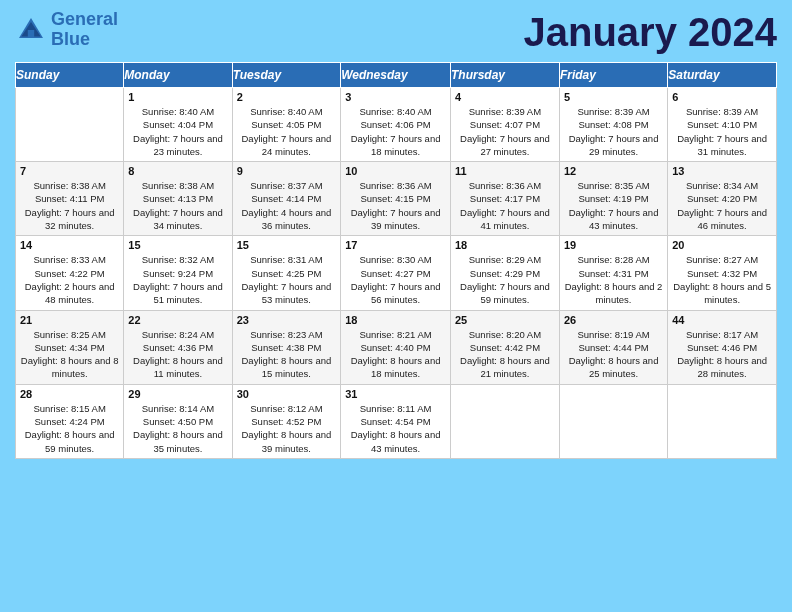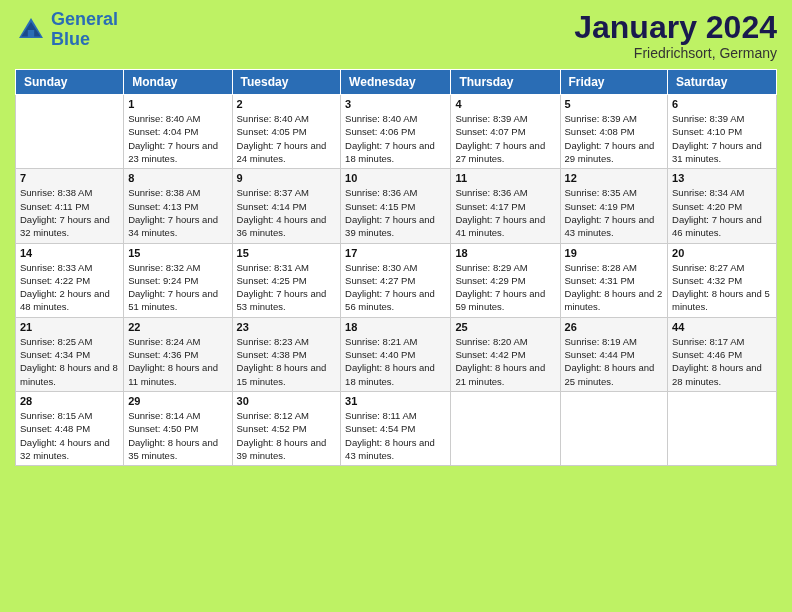--- a/index.html
+++ b/index.html
@@ -6,21 +6,21 @@
     body {
       font-family: Arial, sans-serif;
       background: #fff;
       width: 792px;
       height: 612px;
       overflow: hidden;
     }
     .page {
       width: 792px;
       height: 612px;
-      background: #bef264;
+      background: #7dd3fc;
       padding: 10px 15px 10px 15px;
     }
     .header {
       display: flex;
       justify-content: space-between;
       align-items: flex-start;
       margin-bottom: 8px;
     }
     .logo {
       display: flex;
@@ -37,43 +37,44 @@
       color: #2a6db5;
     }
     .logo-icon {
       width: 32px;
       height: 32px;
     }
     .title-block {
       text-align: right;
     }
     .title-block h1 {
-      font-size: 32px;
+      font-size: 40px;
       font-weight: bold;
       color: #1a1a4e;
       line-height: 1.1;
     }
     .title-block h2 {
       font-size: 14px;
       font-weight: normal;
       color: #333;
     }
     .calendar {
       width: 100%;
       border-collapse: collapse;
       font-size: 10px;
     }
     .calendar th {
       background: #2a6db5;
       color: #fff;
-      padding: 5px 8px;
+      padding: 5px 0;
       text-align: left;
       font-size: 12px;
       font-weight: bold;
       border: 1px solid #fff;
+      font-style: italic;
     }
     .calendar td {
       border: 1px solid #ccc;
       vertical-align: top;
       padding: 3px 4px;
       width: 113px;
       min-height: 80px;
       background: #fff;
     }
     .calendar tr:nth-child(even) td {
@@ -83,20 +84,21 @@
       font-weight: bold;
       font-size: 11px;
       color: #111;
       display: block;
       margin-bottom: 2px;
     }
     .day-info {
       font-size: 9.5px;
       color: #222;
       line-height: 1.4;
+      text-align: center;
     }
     .empty-cell {
       background: #f9f9f9;
     }
   </style>
 </head>
 <body>
 
 <div class="page">
   <div class="header">
@@ -106,21 +108,20 @@
         <polygon points="20,10 32,28 8,28" fill="#1a4a8a"></polygon>
         <rect x="16" y="20" width="8" height="10" fill="#2a6db5"></rect>
       </svg>
       <div class="logo-text">
         <div><span>General</span></div>
         <div><span style="color:#2a6db5;">Blue</span></div>
       </div>
     </div>
     <div class="title-block">
       <h1>January 2024</h1>
-      <h2>Friedrichsort, Germany</h2>
     </div>
   </div>
 
   <table class="calendar">
     <thead>
       <tr>
         <th>Sunday</th>
         <th>Monday</th>
         <th>Tuesday</th>
         <th>Wednesday</th>
@@ -353,22 +354,22 @@
           <div>Sunset: 4:46 PM</div>
           <div>Daylight: 8 hours and 28 minutes.</div>
         </div>
           </td>
         </tr>
         <tr>
           <td>
             <span class="day-num">28</span>
         <div class="day-info">
           <div>Sunrise: 8:15 AM</div>
-          <div>Sunset: 4:48 PM</div>
-          <div>Daylight: 4 hours and 32 minutes.</div>
+          <div>Sunset: 4:24 PM</div>
+          <div>Daylight: 8 hours and 59 minutes.</div>
         </div>
           </td>
           <td>
             <span class="day-num">29</span>
         <div class="day-info">
           <div>Sunrise: 8:14 AM</div>
           <div>Sunset: 4:50 PM</div>
           <div>Daylight: 8 hours and 35 minutes.</div>
         </div>
           </td>

